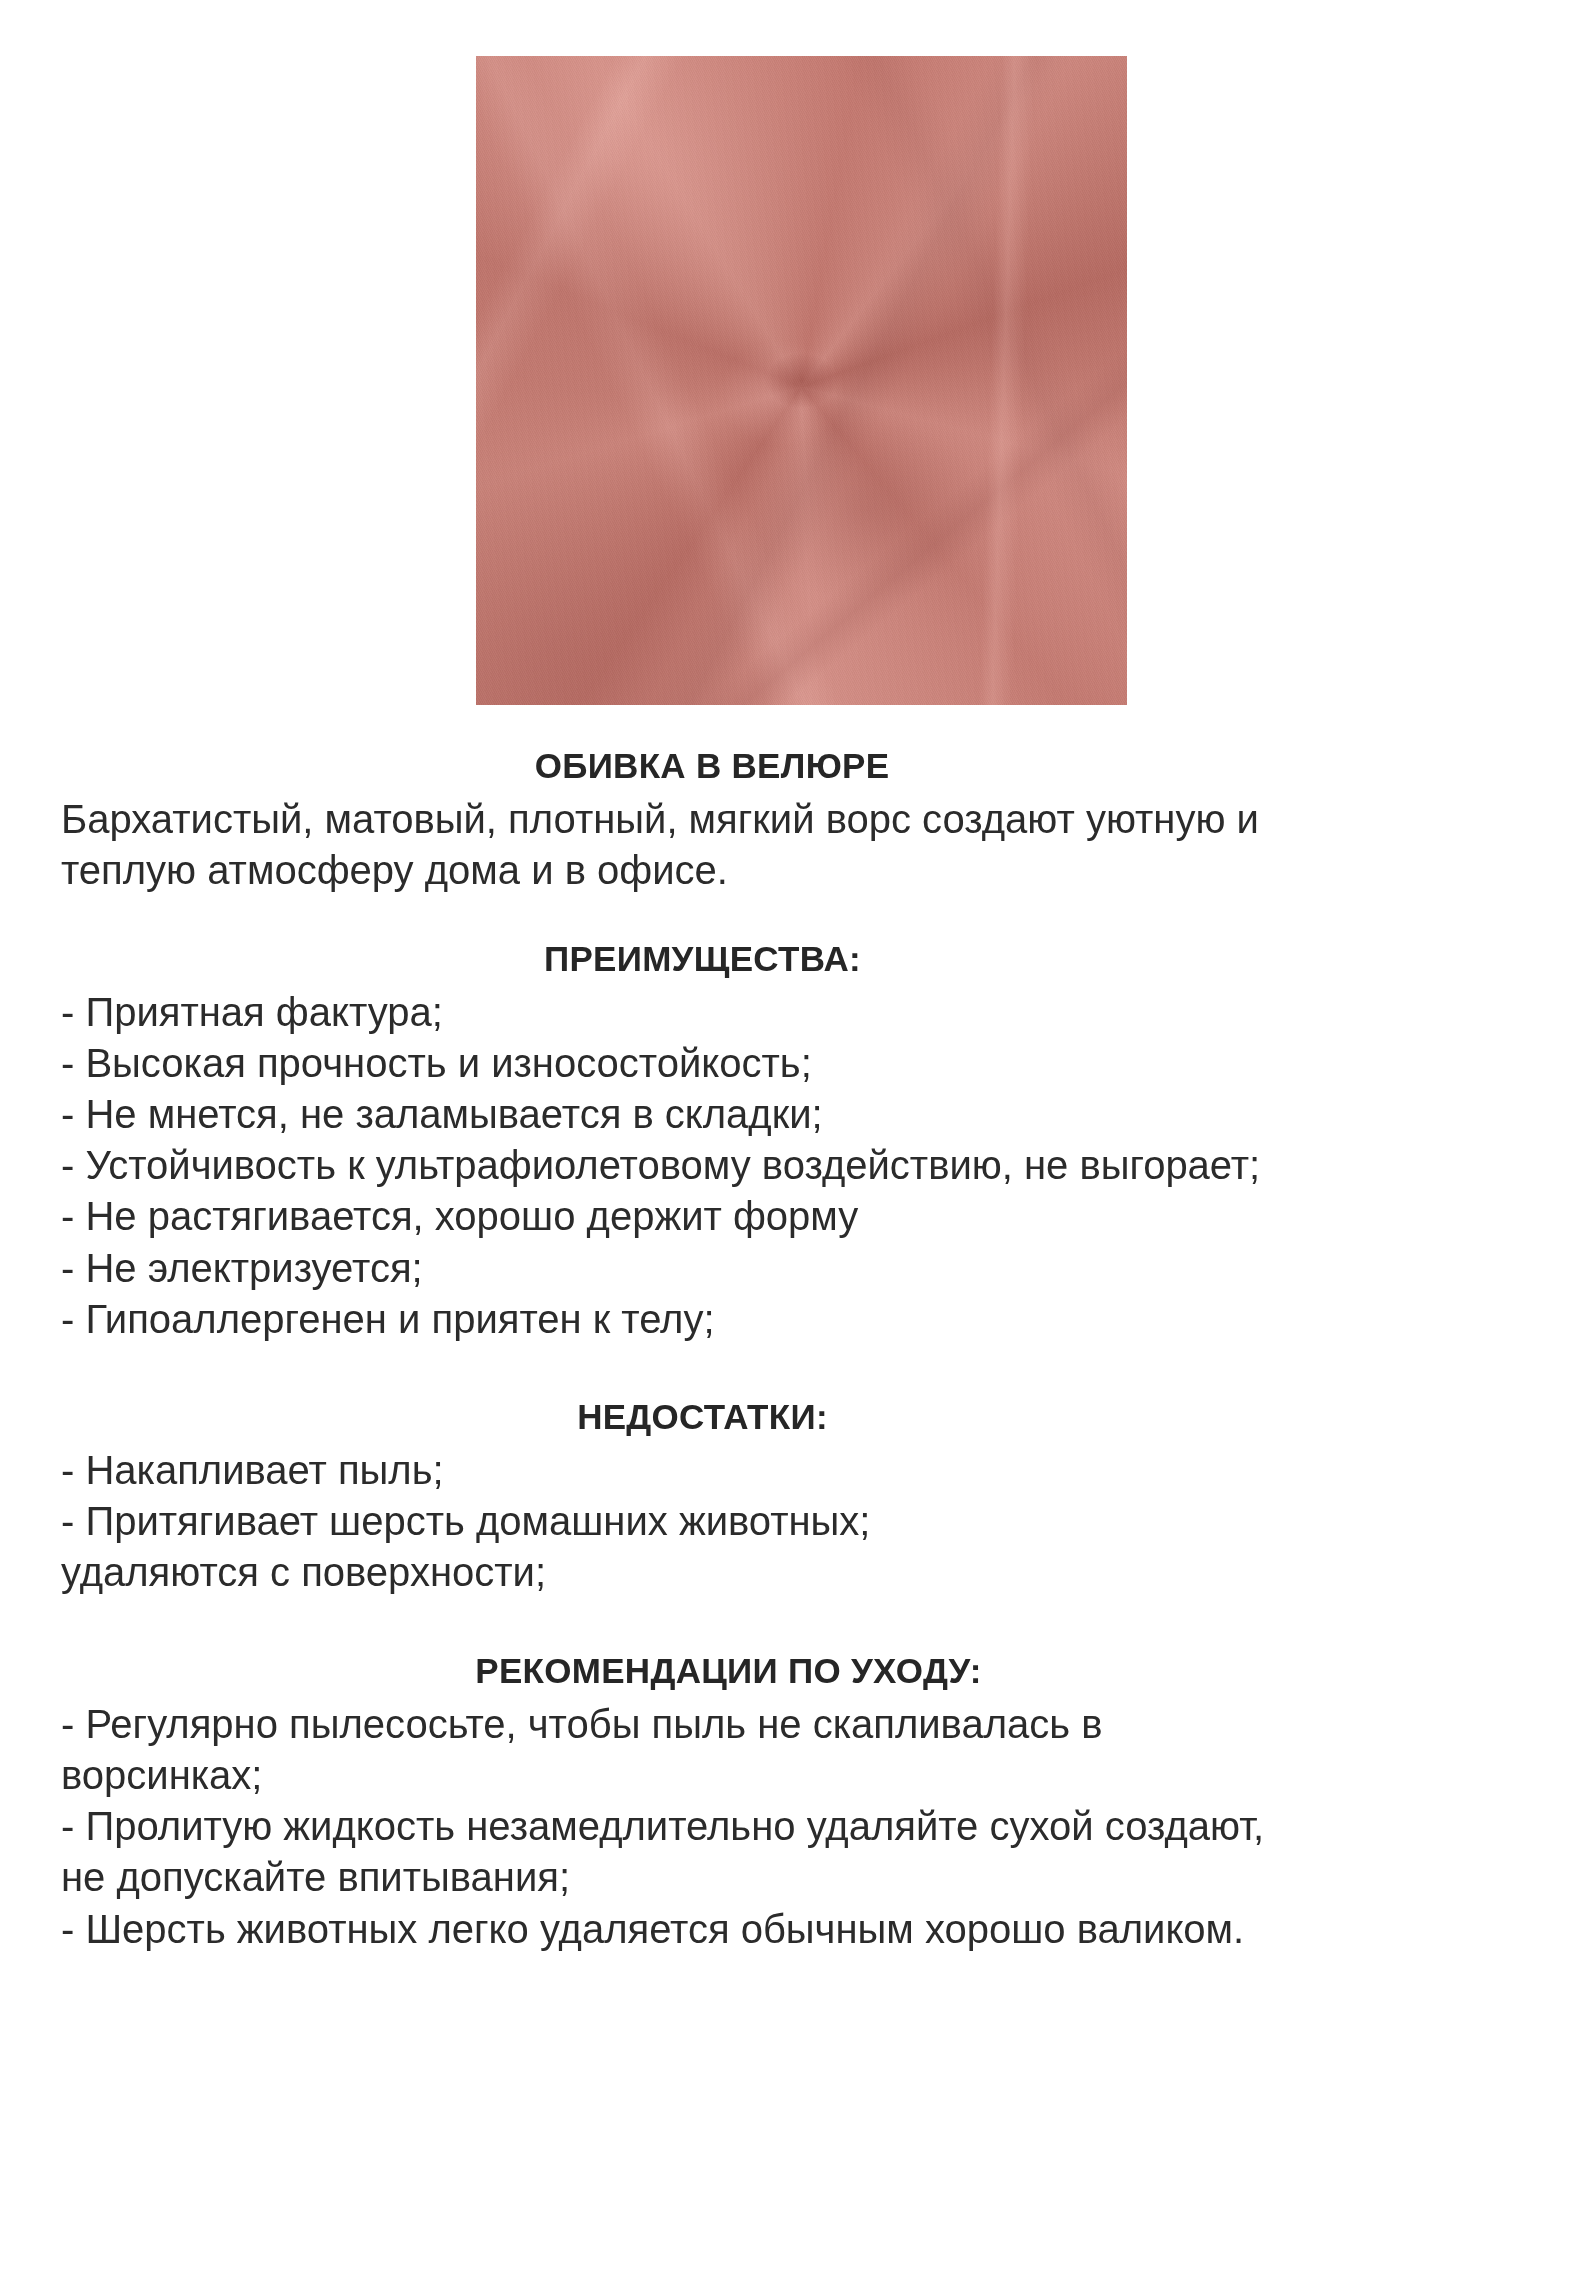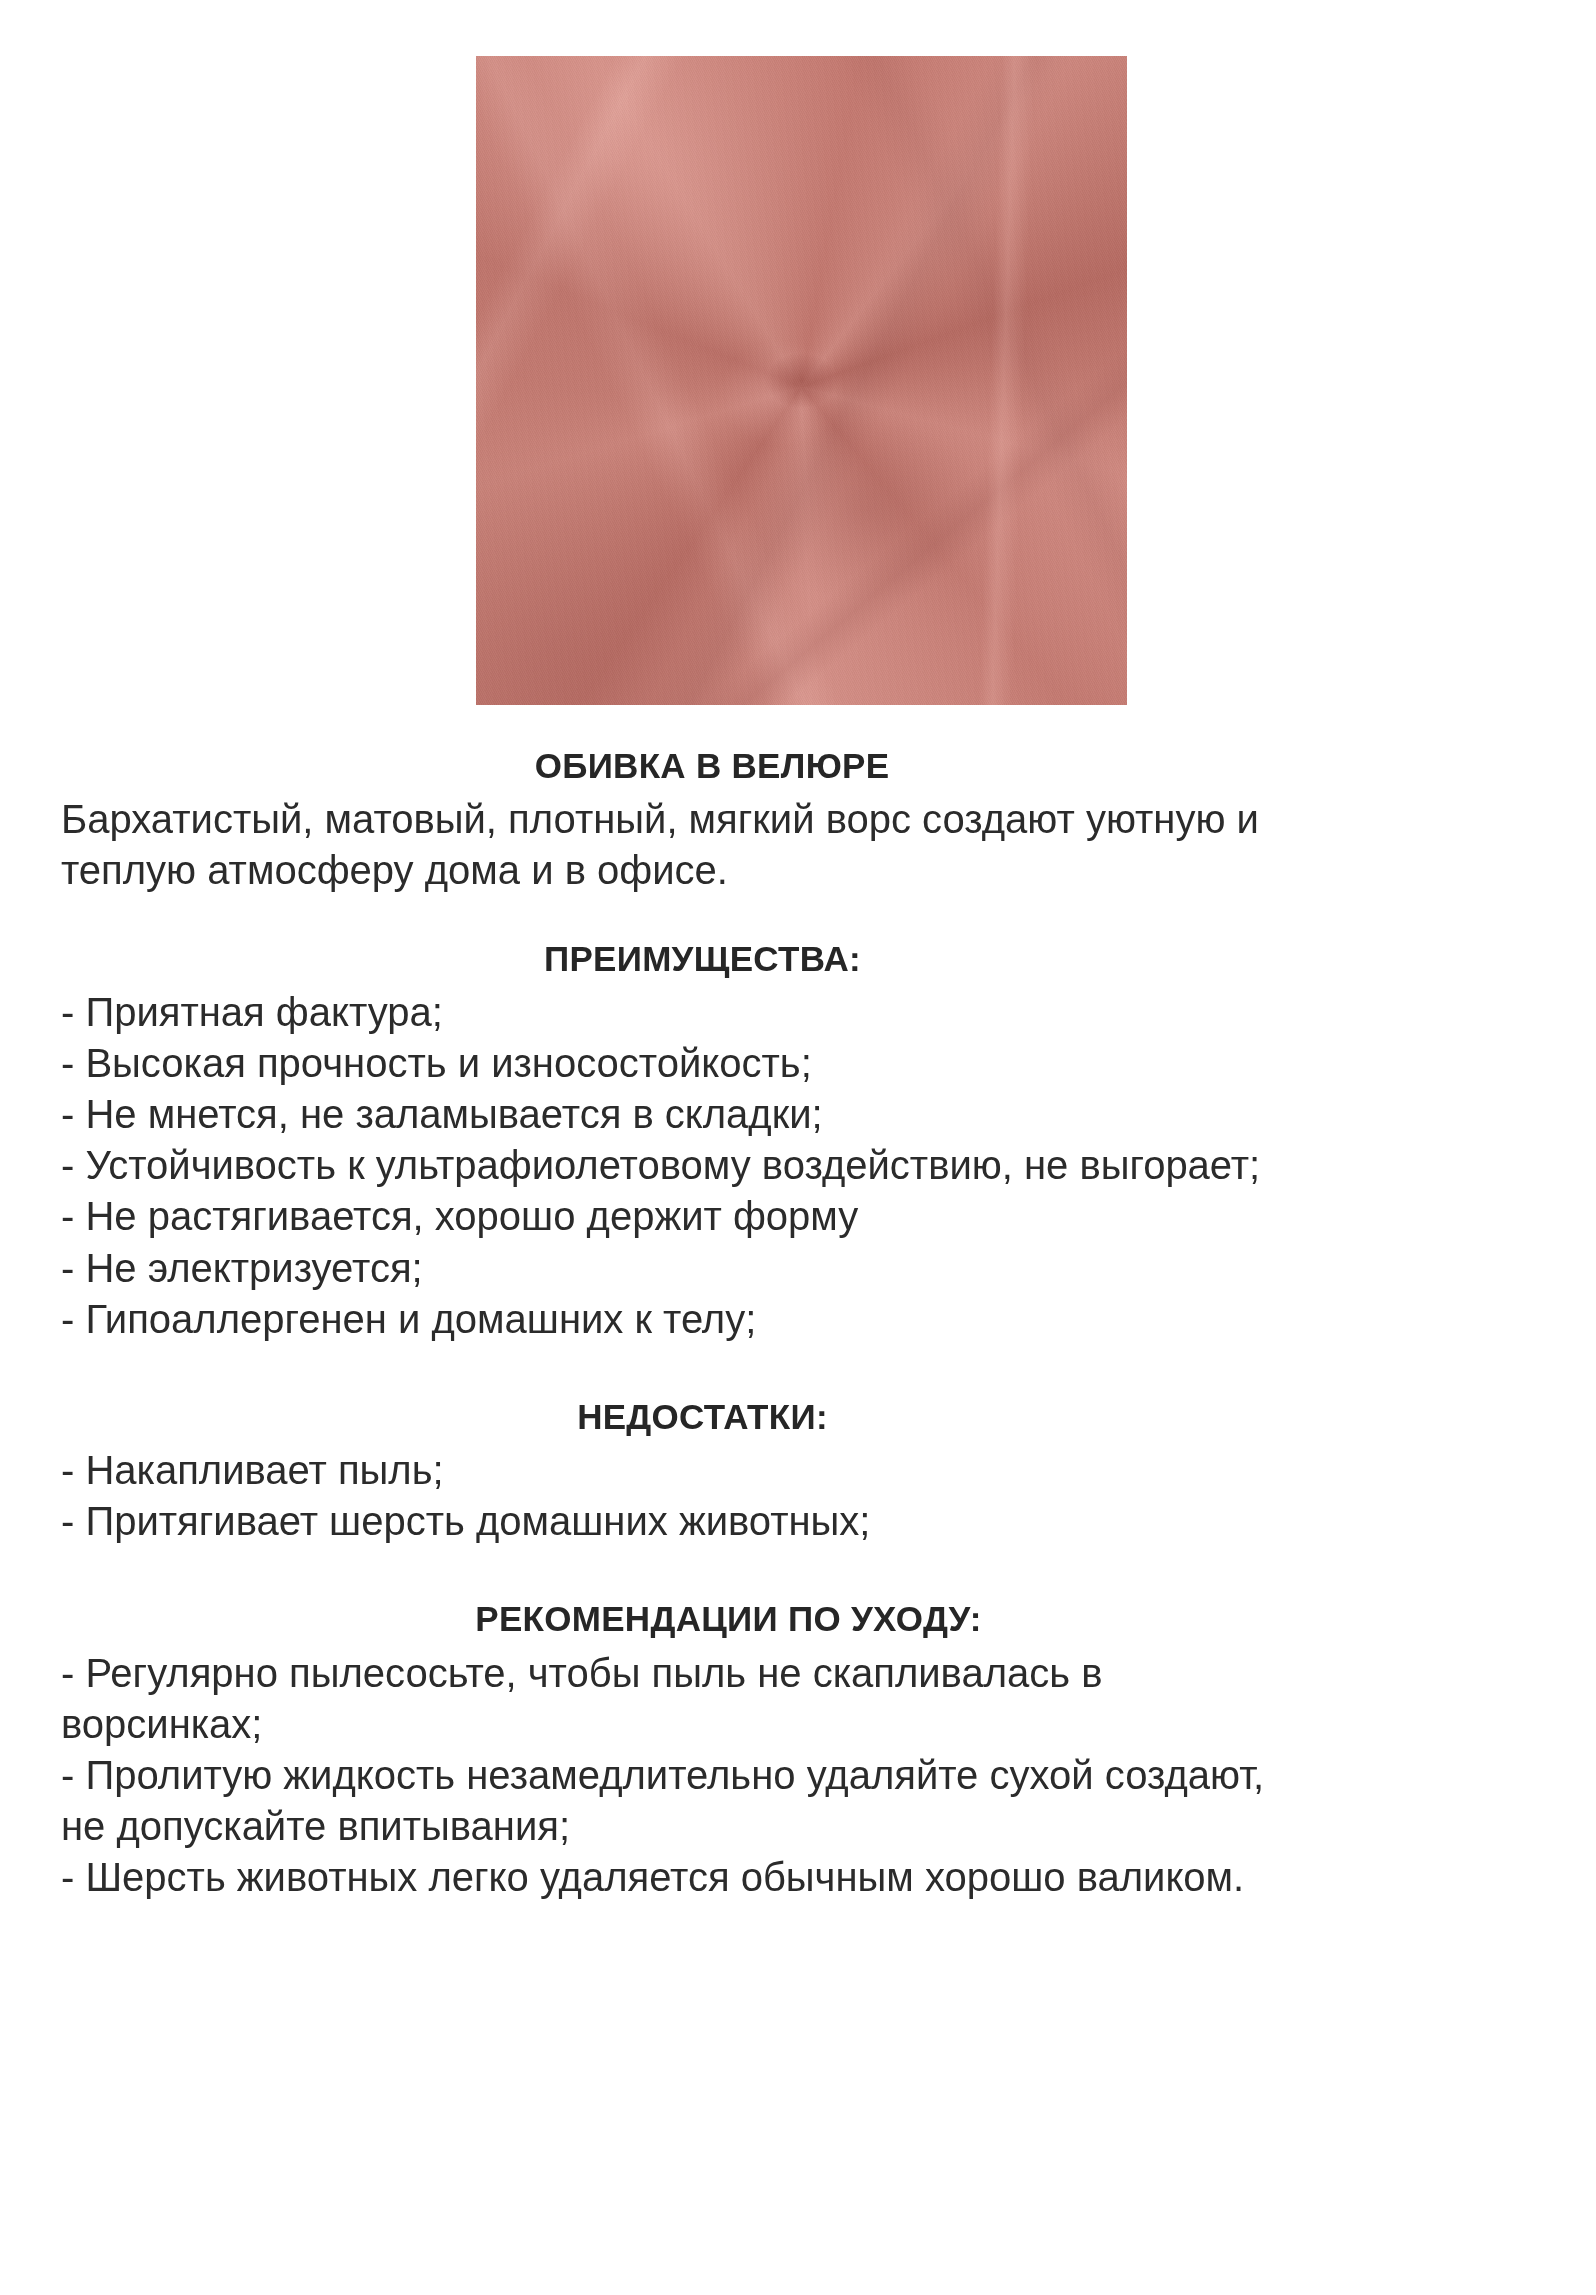--- a/index.html
+++ b/index.html
@@ -165,28 +165,29 @@
     <div class="gap-m"></div>
 
     <div class="heading">ПРЕИМУЩЕСТВА:</div>
     <div class="gap-xs"></div>
     <div class="line">- Приятная фактура;</div>
     <div class="line">- Высокая прочность и износостойкость;</div>
     <div class="line">- Не мнется, не заламывается в складки;</div>
     <div class="line">- Устойчивость к ультрафиолетовому воздействию, не выгорает;</div>
     <div class="line">- Не растягивается, хорошо держит форму</div>
     <div class="line">- Не электризуется;</div>
-    <div class="line">- Гипоаллергенен и домашних к телу;</div>
+    <div class="line">- Гипоаллергенен и приятен к телу;</div>
 
     <div class="gap-l"></div>
 
     <div class="heading">НЕДОСТАТКИ:</div>
     <div class="gap-xs"></div>
     <div class="line">- Накапливает пыль;</div>
     <div class="line">- Притягивает шерсть домашних животных;</div>
+    <div class="line">удаляются с поверхности;</div>
 
     <div class="gap-l"></div>
 
     <div class="heading recs">РЕКОМЕНДАЦИИ ПО УХОДУ:</div>
     <div class="gap-xs"></div>
     <div class="line">- Регулярно пылесосьте, чтобы пыль не скапливалась в</div>
     <div class="line">ворсинках;</div>
     <div class="line">- Пролитую жидкость незамедлительно удаляйте сухой создают,</div>
     <div class="line">не допускайте впитывания;</div>
     <div class="line">- Шерсть животных легко удаляется обычным хорошо валиком.</div>

